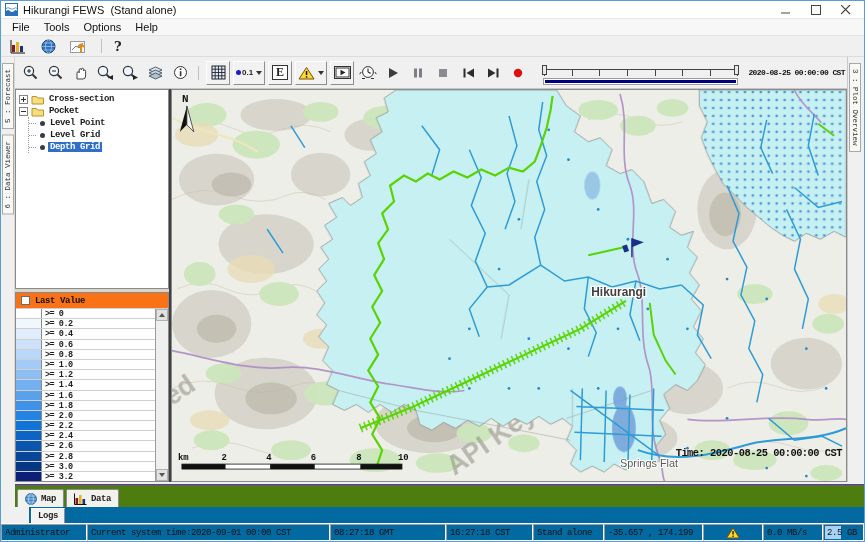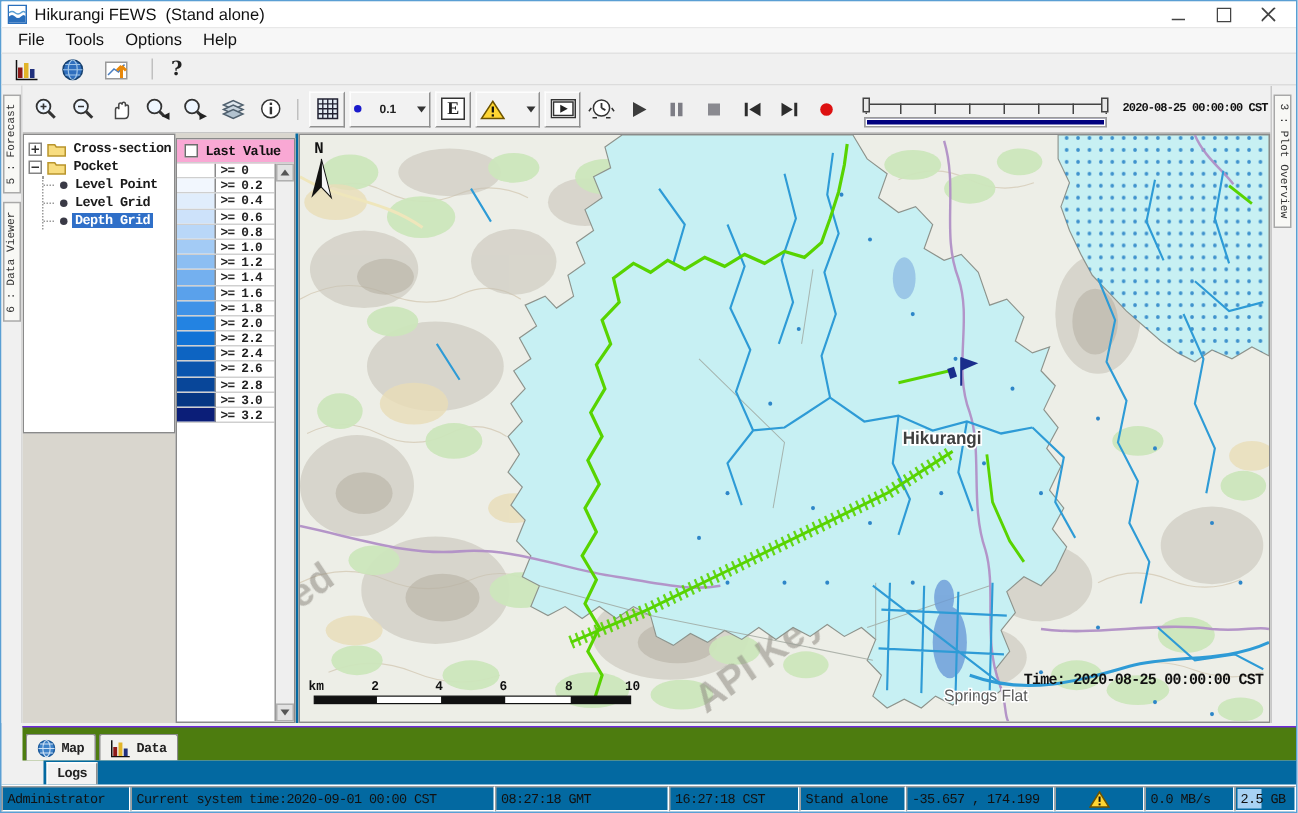--- a/index.html
+++ b/index.html
@@ -13,54 +13,54 @@
 
 .menubar{position:absolute;top:18px;left:0;right:0;height:17px;background:#f7f7f7;border-bottom:1px solid #e2e2e2;display:flex;align-items:center;padding-left:4px;font-size:11px;color:#111}
 .menu-item{padding:1px 7px;cursor:default}
 
 .toolbar1{position:absolute;top:35px;left:0;right:0;height:21px;background:#f0f0f0;border-bottom:1px solid #dcdcdc;display:flex;align-items:center;gap:8px;padding-left:6px}
 .tb-sep{width:1px;height:14px;background:#c0c0c0;margin:0 4px}
 .help-q{font-size:13px;font-weight:bold;color:#222;font-family:"DejaVu Serif",serif}
 
 .toolbar2{position:absolute;top:56px;left:14px;right:17px;height:32px;background:#f0f0f0;border-bottom:1px solid #c6c6c6;display:flex;align-items:center;gap:3px;padding-left:4px}
 .t2i{display:flex;align-items:center;justify-content:center;width:22px;height:22px}
-.t2btn{display:flex;align-items:center;justify-content:center;min-width:24px;height:24px;background:#f2f2f2;border:1px solid;border-color:#fdfdfd #8f8f8f #8f8f8f #fdfdfd;padding:0 2px;gap:12px}
+.t2btn{display:flex;align-items:center;justify-content:center;min-width:24px;height:24px;background:#f2f2f2;border:1px solid;border-color:#fdfdfd #8f8f8f #8f8f8f #fdfdfd;padding:0 2px;gap:1px}
 .drop{width:0;height:0;border-left:3px solid transparent;border-right:3px solid transparent;border-top:4px solid #333;margin-left:2px}
 .e-glyph{font:bold 12px "Liberation Serif",serif;color:#222;border:1px solid #333;padding:0 3px;background:#fff;line-height:13px}
 .int-label{font:bold 8px "Liberation Sans",sans-serif;color:#222}
 .int-dot{width:5px;height:5px;border-radius:50%;background:#1a1acc}
 
 .slider{flex:1;height:26px;position:relative;margin:2px 8px 0 12px}
 .rail{position:absolute;top:8px;left:0;right:0;height:1px;background:#444}
 .tick{position:absolute;top:8px;width:1px;height:7px;background:#444}
 .handle{position:absolute;top:4px;width:5px;height:10px;background:#e8e8e8;border:1px solid #444}
 .navybar{position:absolute;left:0;right:0;top:18px;height:5px;background:#00007e;border:1px solid #fff;outline:1px solid #9a9a9a}
 .tl-date{font:bold 8px "Liberation Mono",monospace;letter-spacing:-0.6px;color:#111;white-space:pre;margin-right:2px}
 
 .strip{position:absolute;top:56px;bottom:59px;background:#f0f0f0;z-index:5}
 .strip.left{left:0;width:14px;border-right:1px solid #d8d8d8}
 .strip.right{right:0;width:17px;border-left:1px solid #c8c8c8}
 .vtab{border:1px solid #a8a8a8;background:#f8f8f5;color:#333;font:7.5px "Liberation Mono",monospace;letter-spacing:0;display:block;margin:6px 1px 4px 1px;padding:5px 1px;text-align:center;white-space:pre}
 .vtab.up{writing-mode:vertical-rl;transform:rotate(180deg)}
 .vtab.down{writing-mode:vertical-rl}
 
 .content{position:absolute;top:88px;left:14px;right:17px;bottom:59px;display:flex;background:#d9d6ce}
-.left-panel{width:184px;display:flex;flex-direction:row;border-right:2px solid #0369a1;background:#d9d6ce}
+.left-panel{width:156px;display:flex;flex-direction:column;border-right:2px solid #404040;background:#d9d6ce}
 .tree{height:200px;background:#fff;border:1px solid #8a8a8a;overflow:hidden;font:bold 9px "Liberation Mono",monospace;letter-spacing:-0.4px;color:#1a1a1a;padding:3px 0 0 3px}
 .tree-row{display:flex;align-items:center;height:12px;gap:3px}
 .tree-children{margin-left:9px;border-left:1px dotted #9a9a9a;padding-left:0}
 .tree-children .tree-row::before{content:"";width:7px;border-top:1px dotted #9a9a9a;margin-right:1px}
 .pmbox{width:9px;height:9px;border:1px solid #848484;background:#fff;position:relative;flex:none}
 .pmbox::before,.pmbox.minus::before{content:"";position:absolute;left:1px;right:1px;top:3px;height:1px;background:#333}
 .pmbox.plus::after{content:"";position:absolute;top:1px;bottom:1px;left:3px;width:1px;background:#333}
 .bullet{width:5px;height:5px;border-radius:50%;background:#3a3a46;flex:none}
 .tree-label{padding:0 2px;white-space:pre}
 .tree-label.selected{background:#2f6fc8;color:#fff}
 .legend{flex:1;margin-top:3px;background:#fff;border:1px solid #8a8a8a;display:flex;flex-direction:column;overflow:hidden}
-.legend-head{height:16px;display:flex;align-items:center;gap:5px;padding-left:5px;border-bottom:1px solid #d0d0d0;background:#f9a8d4}
+.legend-head{height:16px;display:flex;align-items:center;gap:5px;padding-left:5px;border-bottom:1px solid #d0d0d0;background:#f97316}
 .cbx{width:9px;height:9px;border:1px solid #6c6c6c;background:#fff;flex:none}
 .legend-head-label{font:bold 9px "Liberation Mono",monospace;letter-spacing:-0.4px;color:#111;white-space:pre}
 .legend-body{flex:1;display:flex;overflow:hidden}
 .legend-rows{flex:1;display:flex;flex-direction:column}
 .lg-row{display:flex;height:10.2px;flex:none;border-bottom:1px solid #cfcfcf}
 .lg-swatch{width:26px;border-right:1px solid #8a8a8a;flex:none}
 .lg-label{flex:1;font:bold 8.5px "Liberation Mono",monospace;letter-spacing:-0.5px;color:#222;padding-left:3px;line-height:10px;white-space:pre}
 .lg-scroll{width:13px;border-left:1px solid #9a9a9a;background:#efefef;display:flex;flex-direction:column;justify-content:space-between}
 .scr-btn{height:12px;background:#e2e2e2;border:1px solid #b0b0b0;display:flex;align-items:center;justify-content:center}
 .arr{width:0;height:0;border-left:3px solid transparent;border-right:3px solid transparent}

